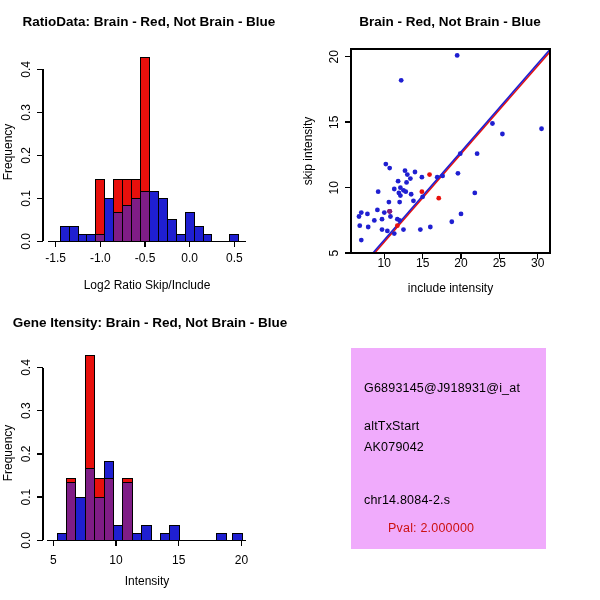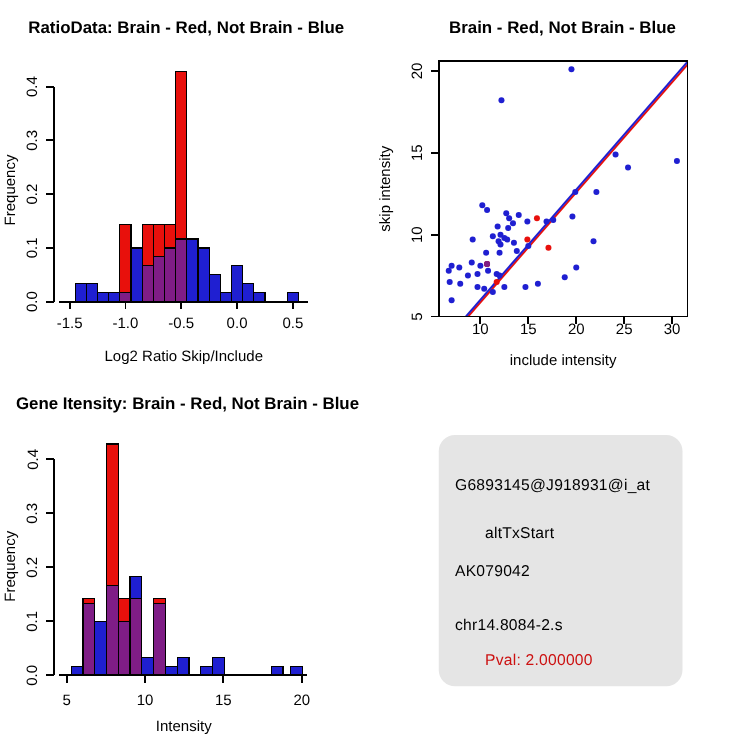--- a/index.html
+++ b/index.html
@@ -12,21 +12,21 @@
   .panel{position:relative;width:300px;height:300px;}
   .panel svg{position:absolute;left:0;top:0;}
   svg text{font-family:"Liberation Sans","DejaVu Sans",sans-serif;fill:#000;}
   .infobox{
     position:absolute;left:51px;top:48px;width:195px;height:201px;
   }
   .info-line{
     position:absolute;left:13px;font-size:12.5px;letter-spacing:0.2px;
     white-space:nowrap;color:#000;
   }
-  .il0{top:33px;} .il1{top:71px;margin-left:24px;} .il2{top:102px;} .il3{top:145px;} .il4{top:173px;margin-left:24px;}
+  .il0{top:33px;} .il1{top:71px;} .il2{top:92px;} .il3{top:145px;} .il4{top:173px;margin-left:24px;}
 </style>
 </head>
 <body>
 
 <div class="canvas">
 
   <div class="panel">
     <svg id="svg-ratio" width="300" height="300" viewBox="0 0 300 300">
         <rect x="60.165000000000006" y="226.98100000000002" width="8.93" height="14.319" fill="#1f1fd1" stroke="#000" stroke-width="1" shape-rendering="crispEdges"></rect>
         <rect x="69.095" y="226.98100000000002" width="8.93" height="14.319" fill="#1f1fd1" stroke="#000" stroke-width="1" shape-rendering="crispEdges"></rect>
@@ -222,21 +222,21 @@
         <text x="30" y="110.70000000000002" text-anchor="middle" font-size="12" transform="rotate(-90 30 110.70000000000002)">0.3</text>
         <line stroke="#000" stroke-width="1.5" shape-rendering="crispEdges" x1="43" y1="67.5" x2="37" y2="67.5"></line>
         <text x="30" y="67.5" text-anchor="middle" font-size="12" transform="rotate(-90 30 67.5)">0.4</text>
         <text x="147" y="285" text-anchor="middle" font-size="12">Intensity</text>
         <text x="12" y="153" text-anchor="middle" font-size="12" transform="rotate(-90 12 153)">Frequency</text>
         <text x="150" y="27" text-anchor="middle" font-size="13.5" font-weight="700">Gene Itensity: Brain - Red, Not Brain - Blue</text>
       </svg>
   </div>
 
   <div class="panel">
-    <div class="infobox" id="infobox" style="background: #e5e5e5; border-radius: 13px;">
+    <div class="infobox" id="infobox" style="background: #f0abfc;">
       <div class="info-line il0" style="color: rgb(0, 0, 0);">G6893145@J918931@i_at</div>
       <div class="info-line il1" style="color: rgb(0, 0, 0);">altTxStart</div>
       <div class="info-line il2" style="color: rgb(0, 0, 0);">AK079042</div>
       <div class="info-line il3" style="color: rgb(0, 0, 0);">chr14.8084-2.s</div>
       <div class="info-line il4" style="color: rgb(204, 17, 17);">Pval: 2.000000</div>
     </div>
   </div>
 
 </div>
 

